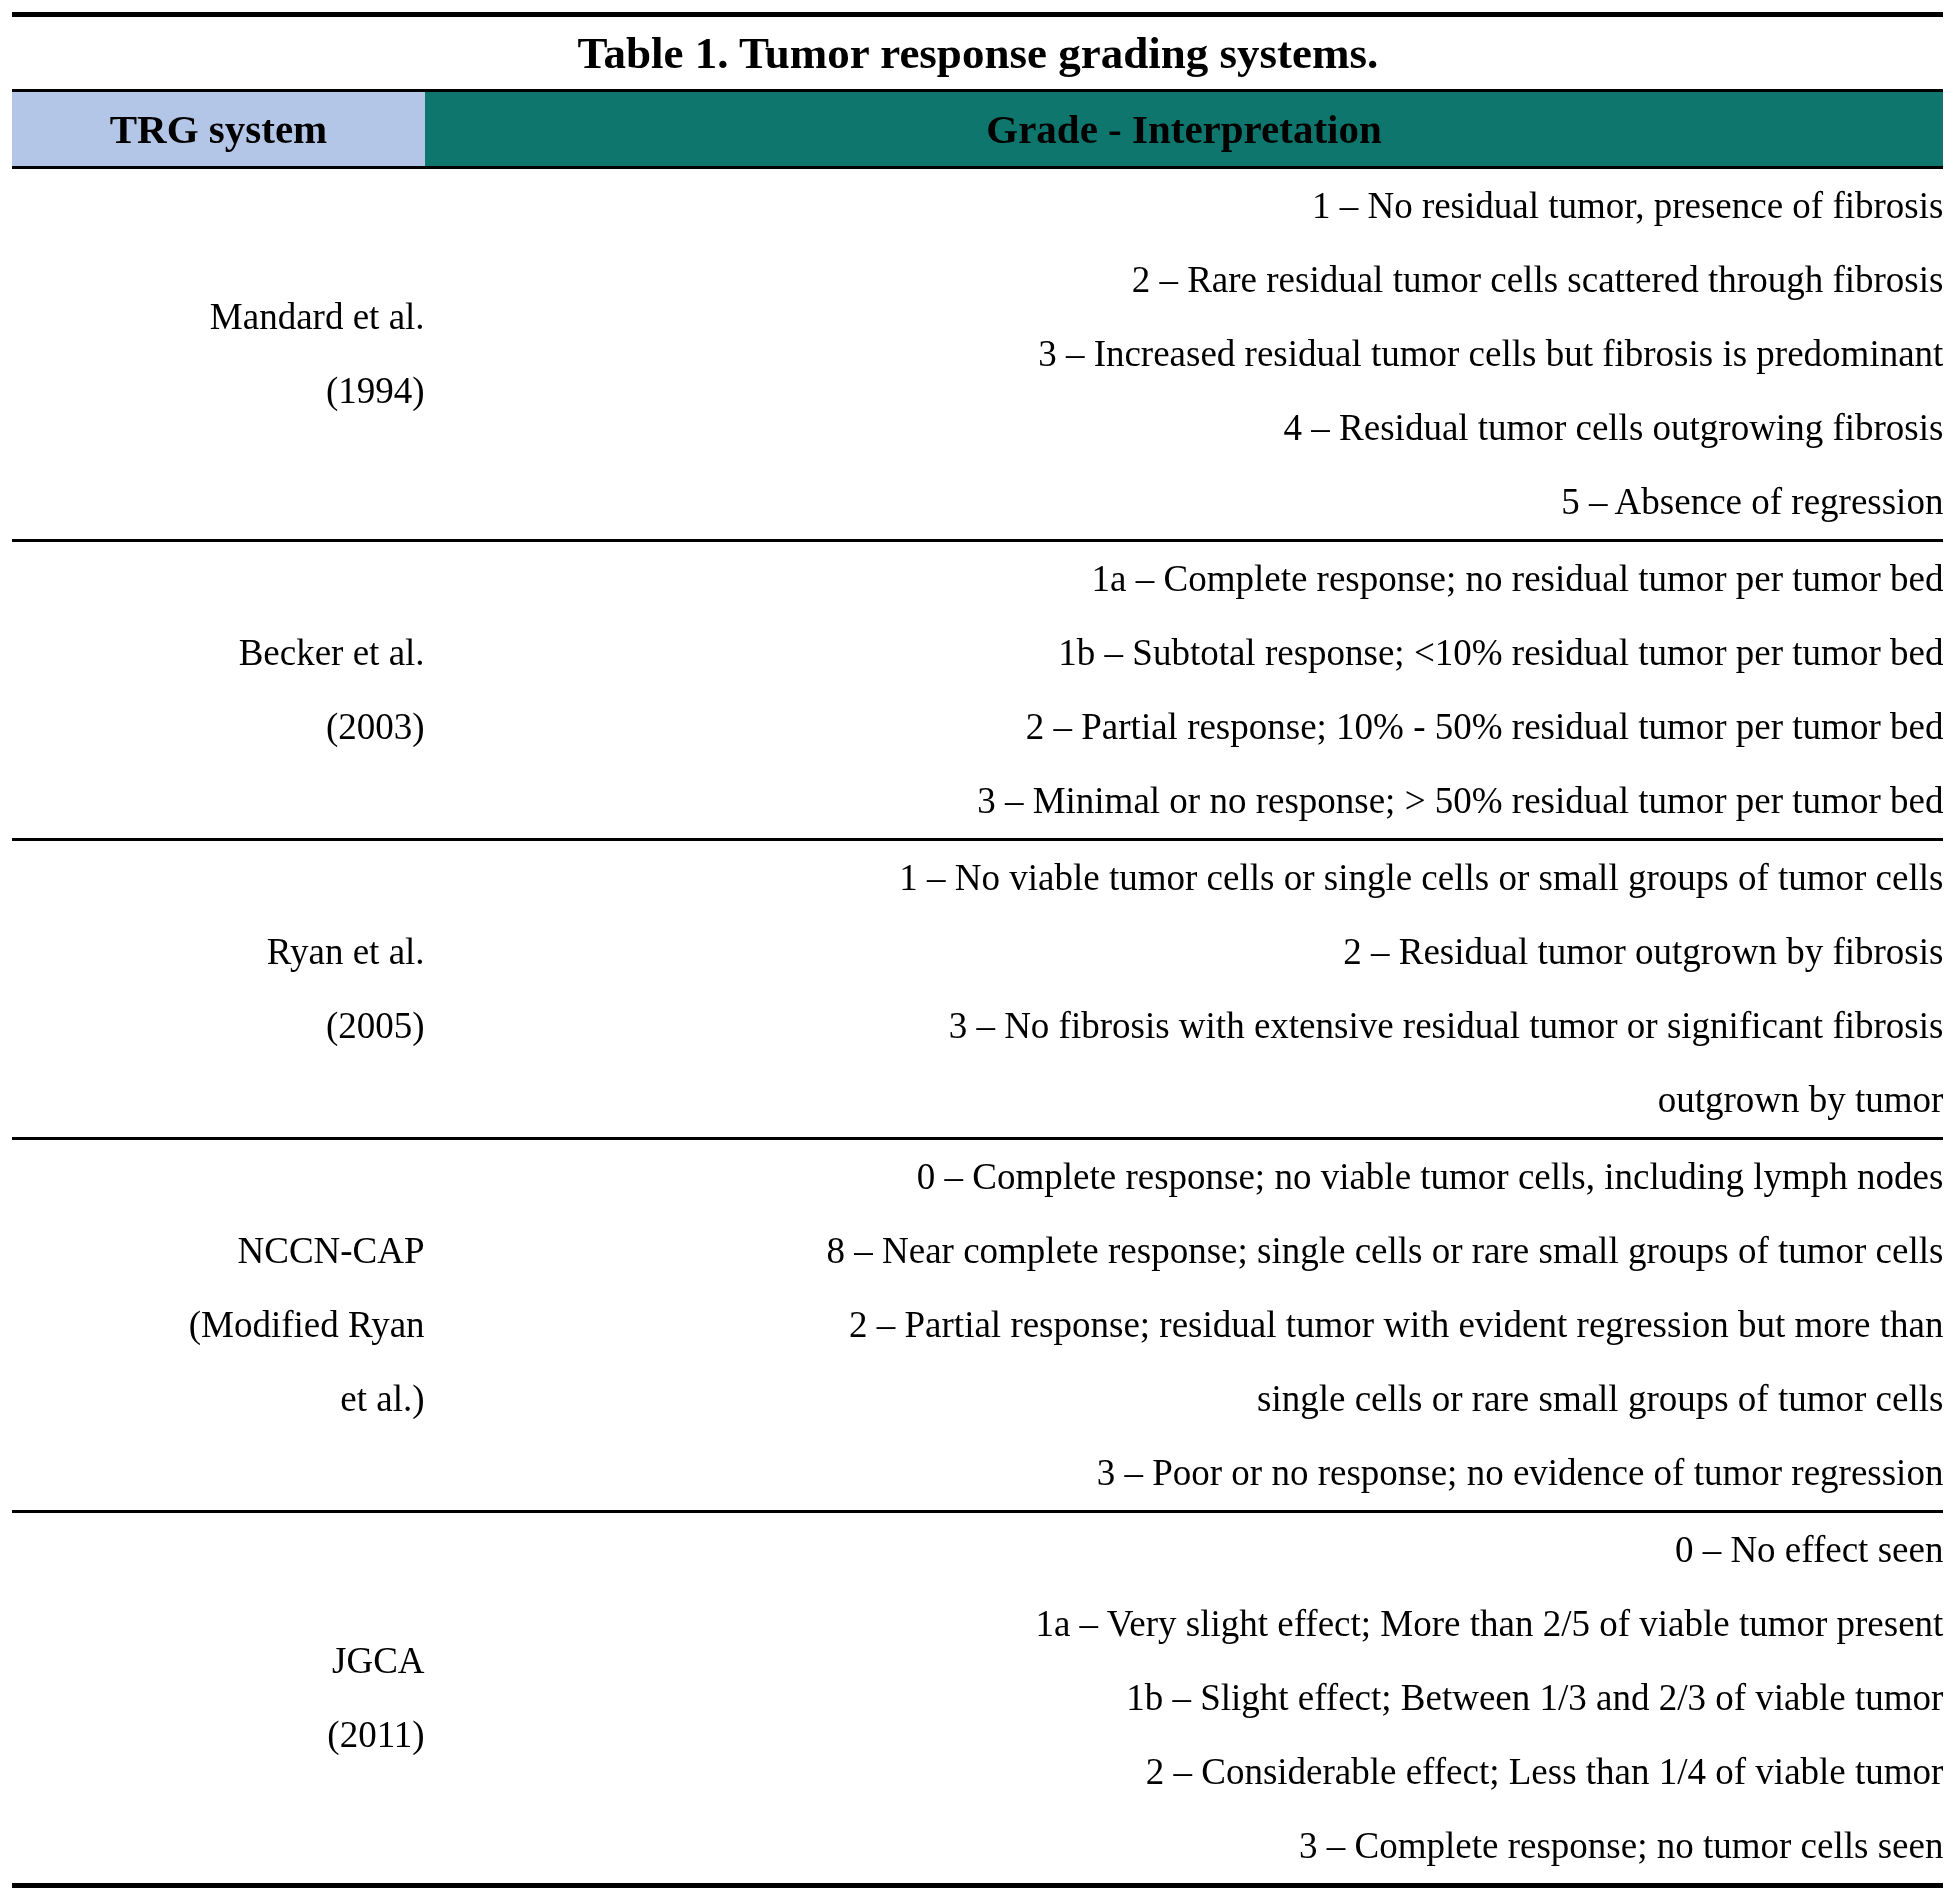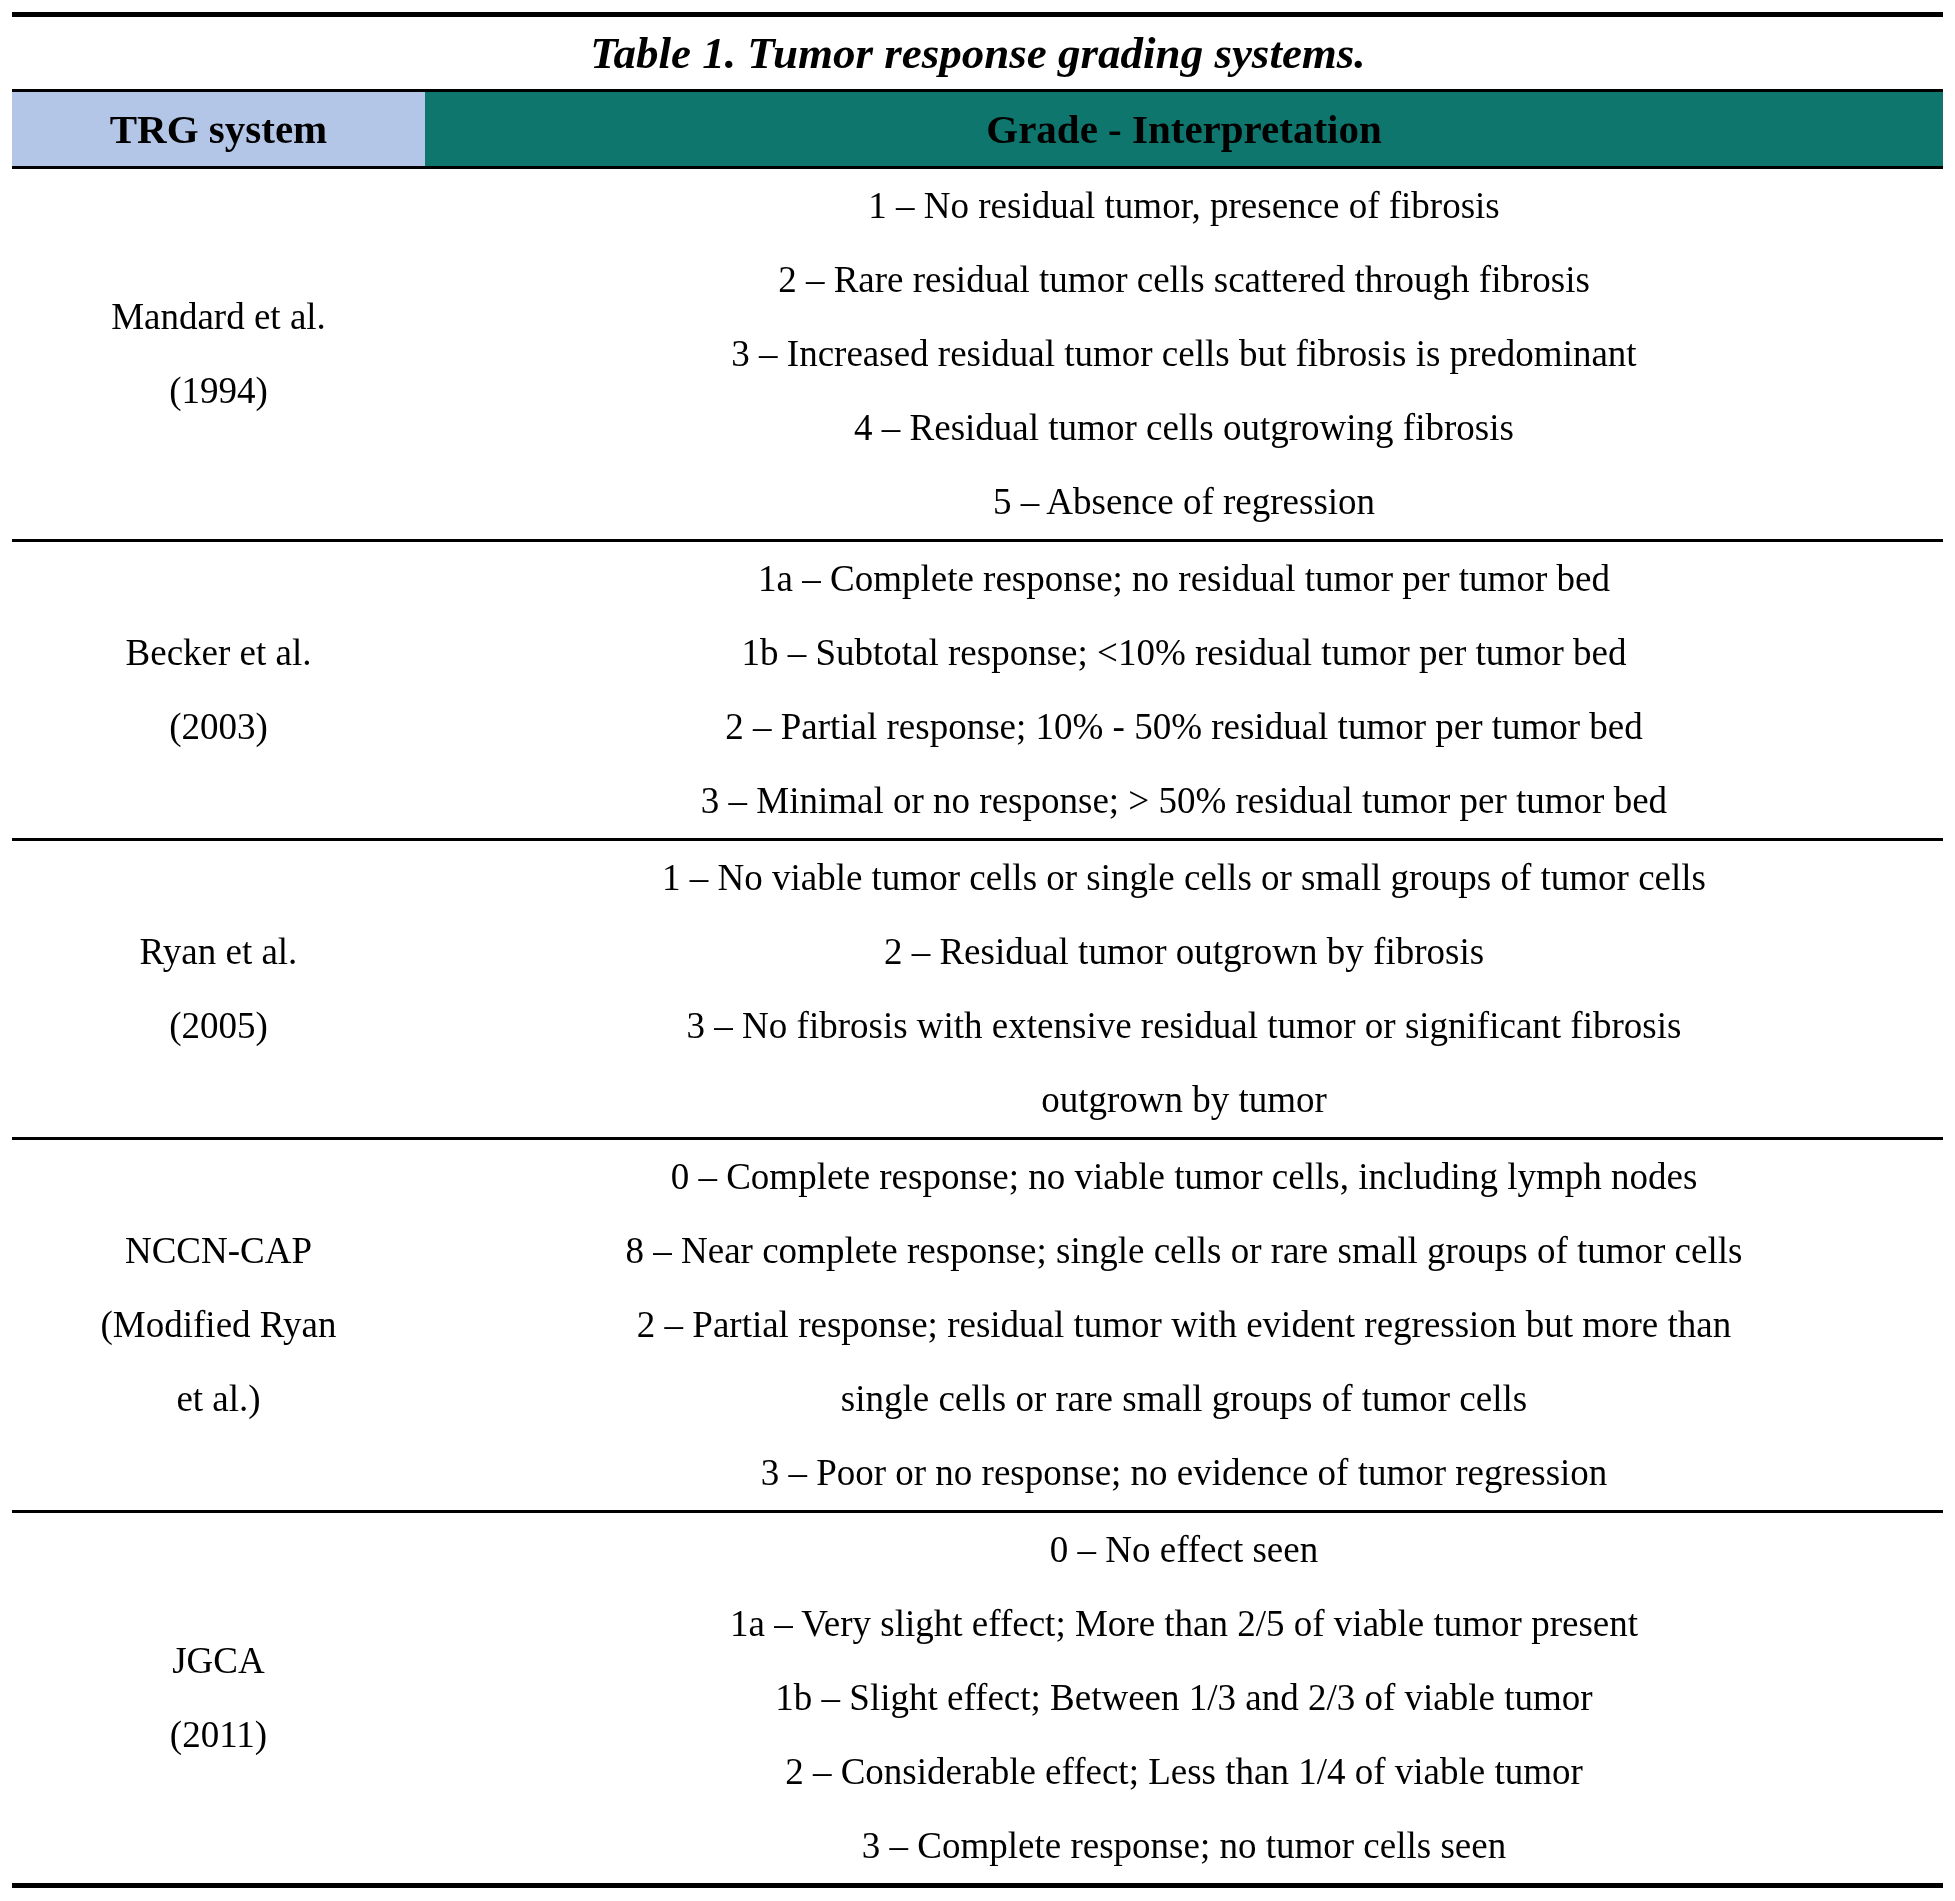--- a/index.html
+++ b/index.html
@@ -29,21 +29,20 @@
   col.c-grades { width: 1518px; }
 
   .title-cell {
     height: 70px;
     text-align: center;
     vertical-align: middle;
     font-weight: 700;
     font-size: 45px;
     border-bottom: 3.4px solid #000;
     background: #ffffff;
-    font-style: italic;
   }
   .header-row th {
     height: 74px;
     text-align: center;
     vertical-align: middle;
     font-weight: 700;
     font-size: 41px;
     border-bottom: 3.4px solid #000;
     padding: 0;
   }
@@ -52,20 +51,21 @@
     text-align: center;
     padding: 0;
   }
   tbody tr.section-row + tr.section-row td {
     border-top: 3.4px solid #000;
   }
   .line {
     font-size: 37px;
     line-height: 74px;
     white-space: nowrap;
+    text-align: right;
   }
 </style>
 </head>
 <body>
 
 <div class="page">
   <table class="trg">
     <colgroup>
       <col class="c-system">
       <col class="c-grades">

